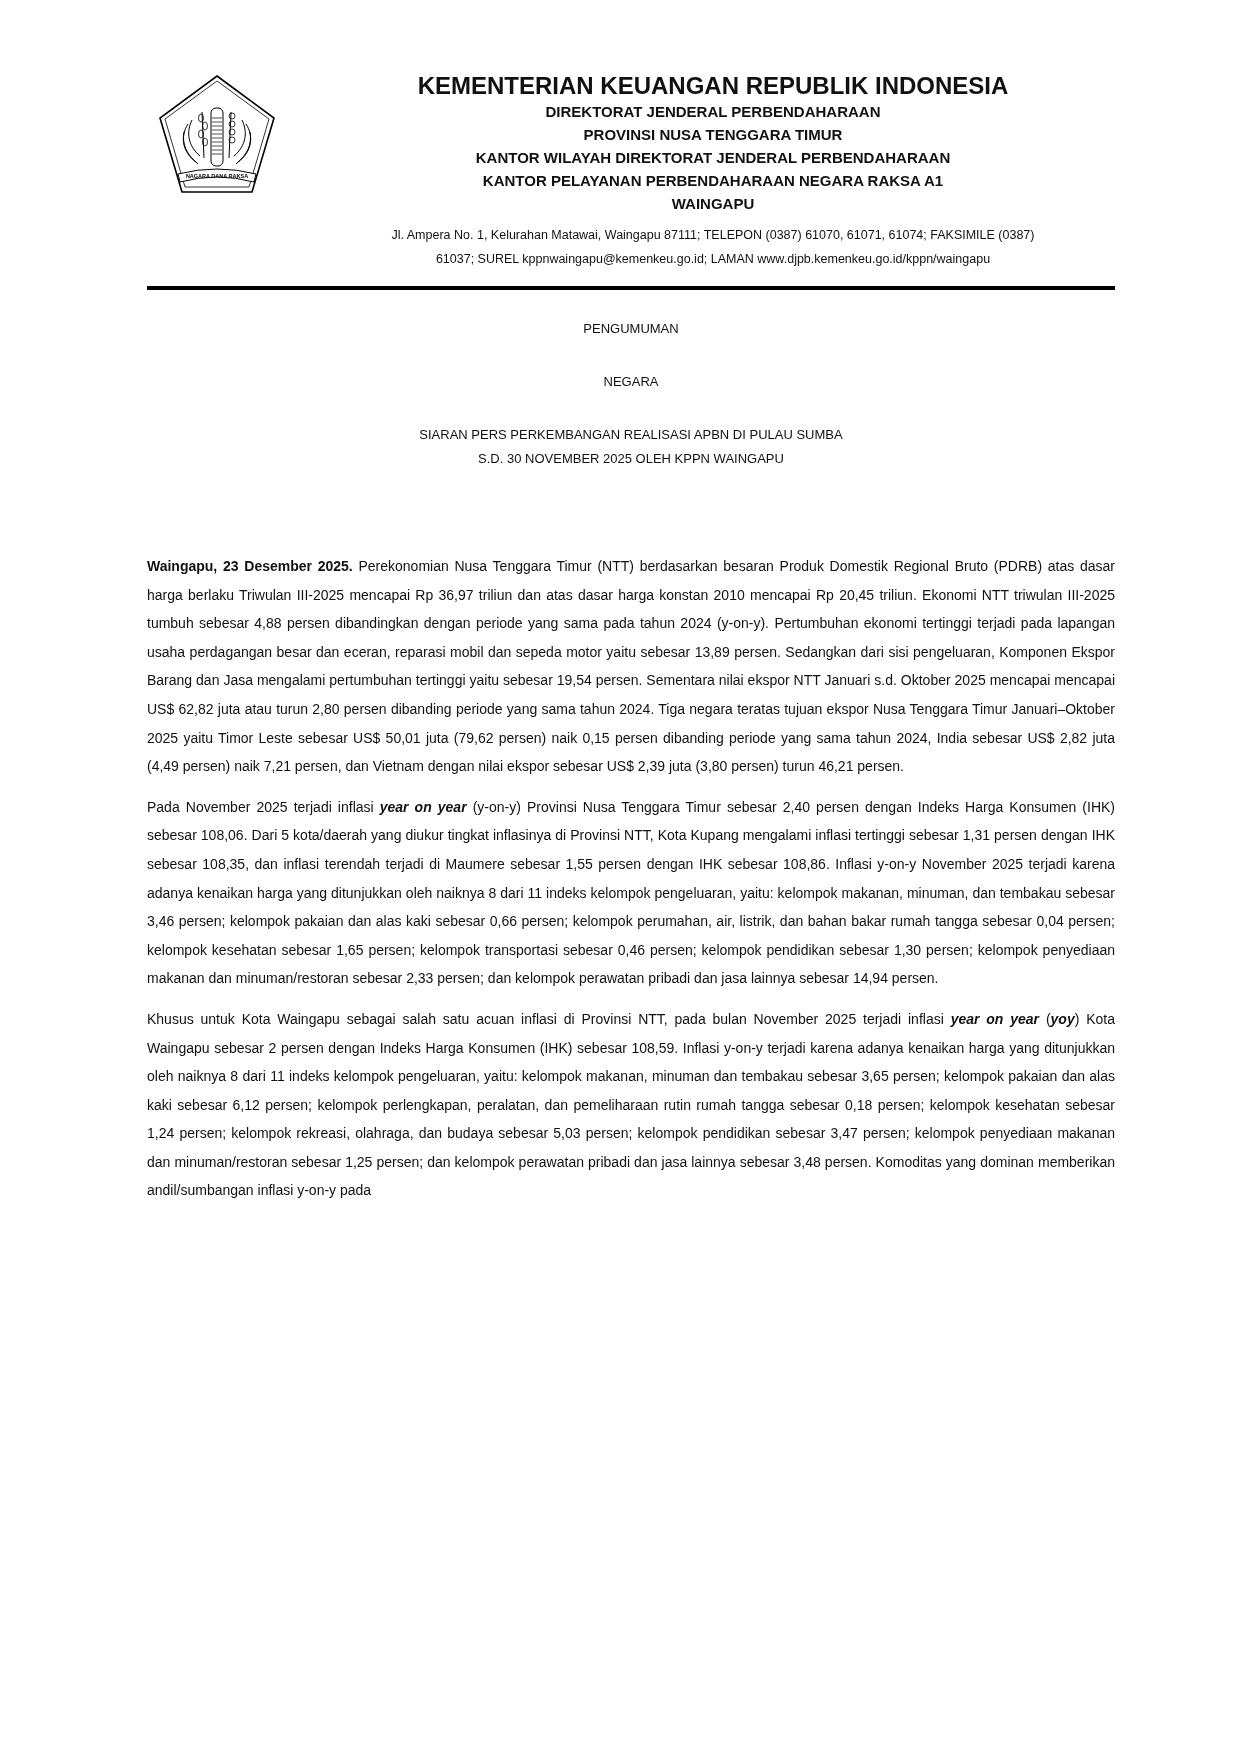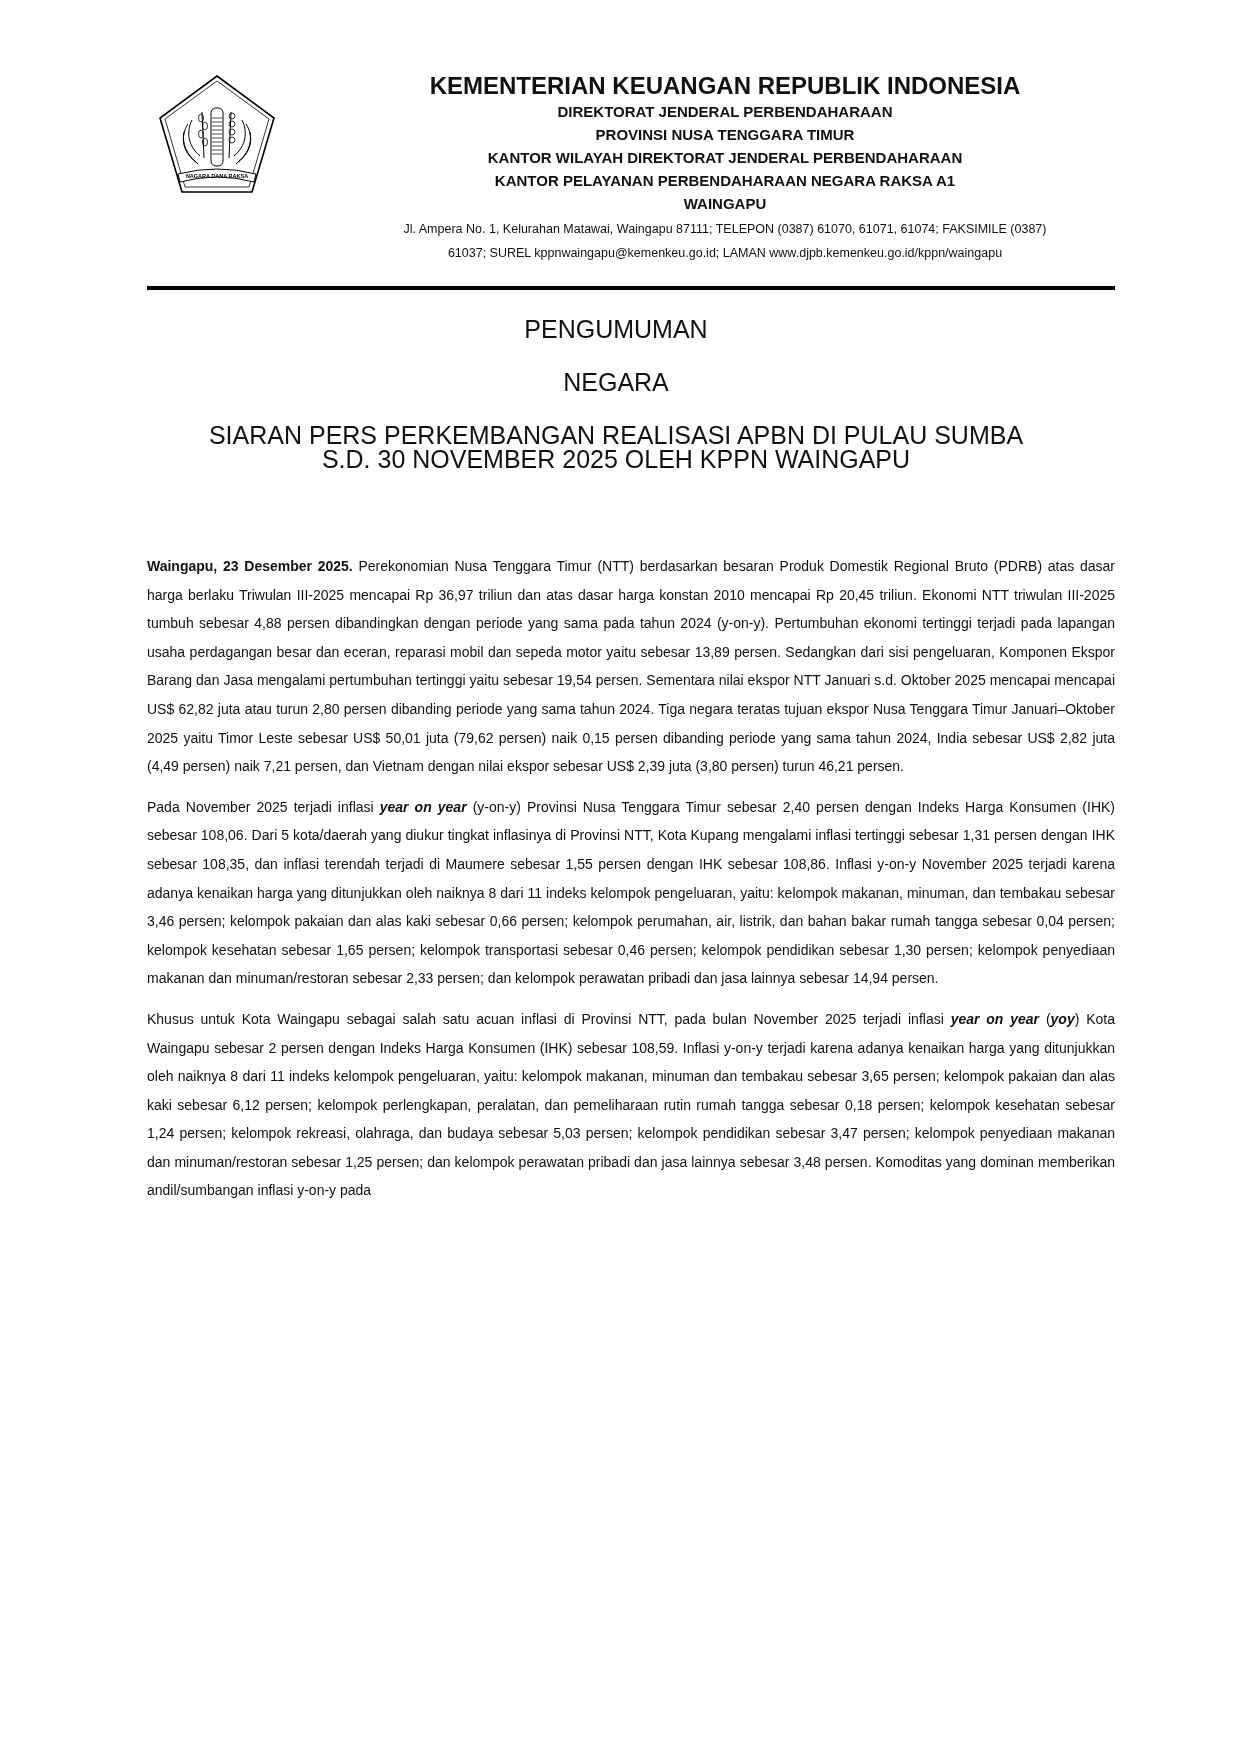--- a/index.html
+++ b/index.html
@@ -1,23 +1,23 @@
 <!DOCTYPE html>
 <html><head>
 <meta charset="utf-8">
 <style>
   html, body { margin: 0; padding: 0; background: #ffffff; }
   body { width: 1241px; height: 1754px; position: relative; overflow: hidden; color: #111; font-family: "Liberation Sans", sans-serif; }
   .logo { position: absolute; left: 158px; top: 74px; width: 118px; height: 122px; }
-  .kop { position: absolute; left: 330px; top: 72px; width: 790px; text-align: center; }
+  .kop { position: absolute; left: 318px; top: 72px; width: 790px; text-align: center; }
   .kop .l1 { font-size: 24px; font-weight: bold; line-height: 28px; letter-spacing: 0px; }
   .kop .l2 { font-size: 15px; font-weight: bold; line-height: 23px; }
-  .kop .addr { font-size: 12.5px; line-height: 16px; margin-top: 6px; }
+  .kop .addr { font-size: 12.5px; line-height: 16px; margin-top: 12px; }
   .rule { position: absolute; left: 147px; top: 286px; width: 968px; height: 4px; background: #000; }
-  .title-block { position: absolute; left: 132px; top: 317px; width: 968px; text-align: center; font-size: 25px; line-height: 24px; }
+  .title-block { position: absolute; left: 147px; top: 317px; width: 968px; text-align: center; font-size: 13px; line-height: 24px; }
   .title-block .gap { height: 29px; }
   .body-text { position: absolute; left: 147px; top: 552px; width: 968px; font-size: 14px; line-height: 28.6px; text-align: justify; }
   .body-text p { margin: 0 0 12px 0; }
   .body-text b { font-weight: bold; }
   .body-text i { font-style: italic; font-weight: bold; }
 </style>
 </head>
 <body>
 
 <div class="logo">

